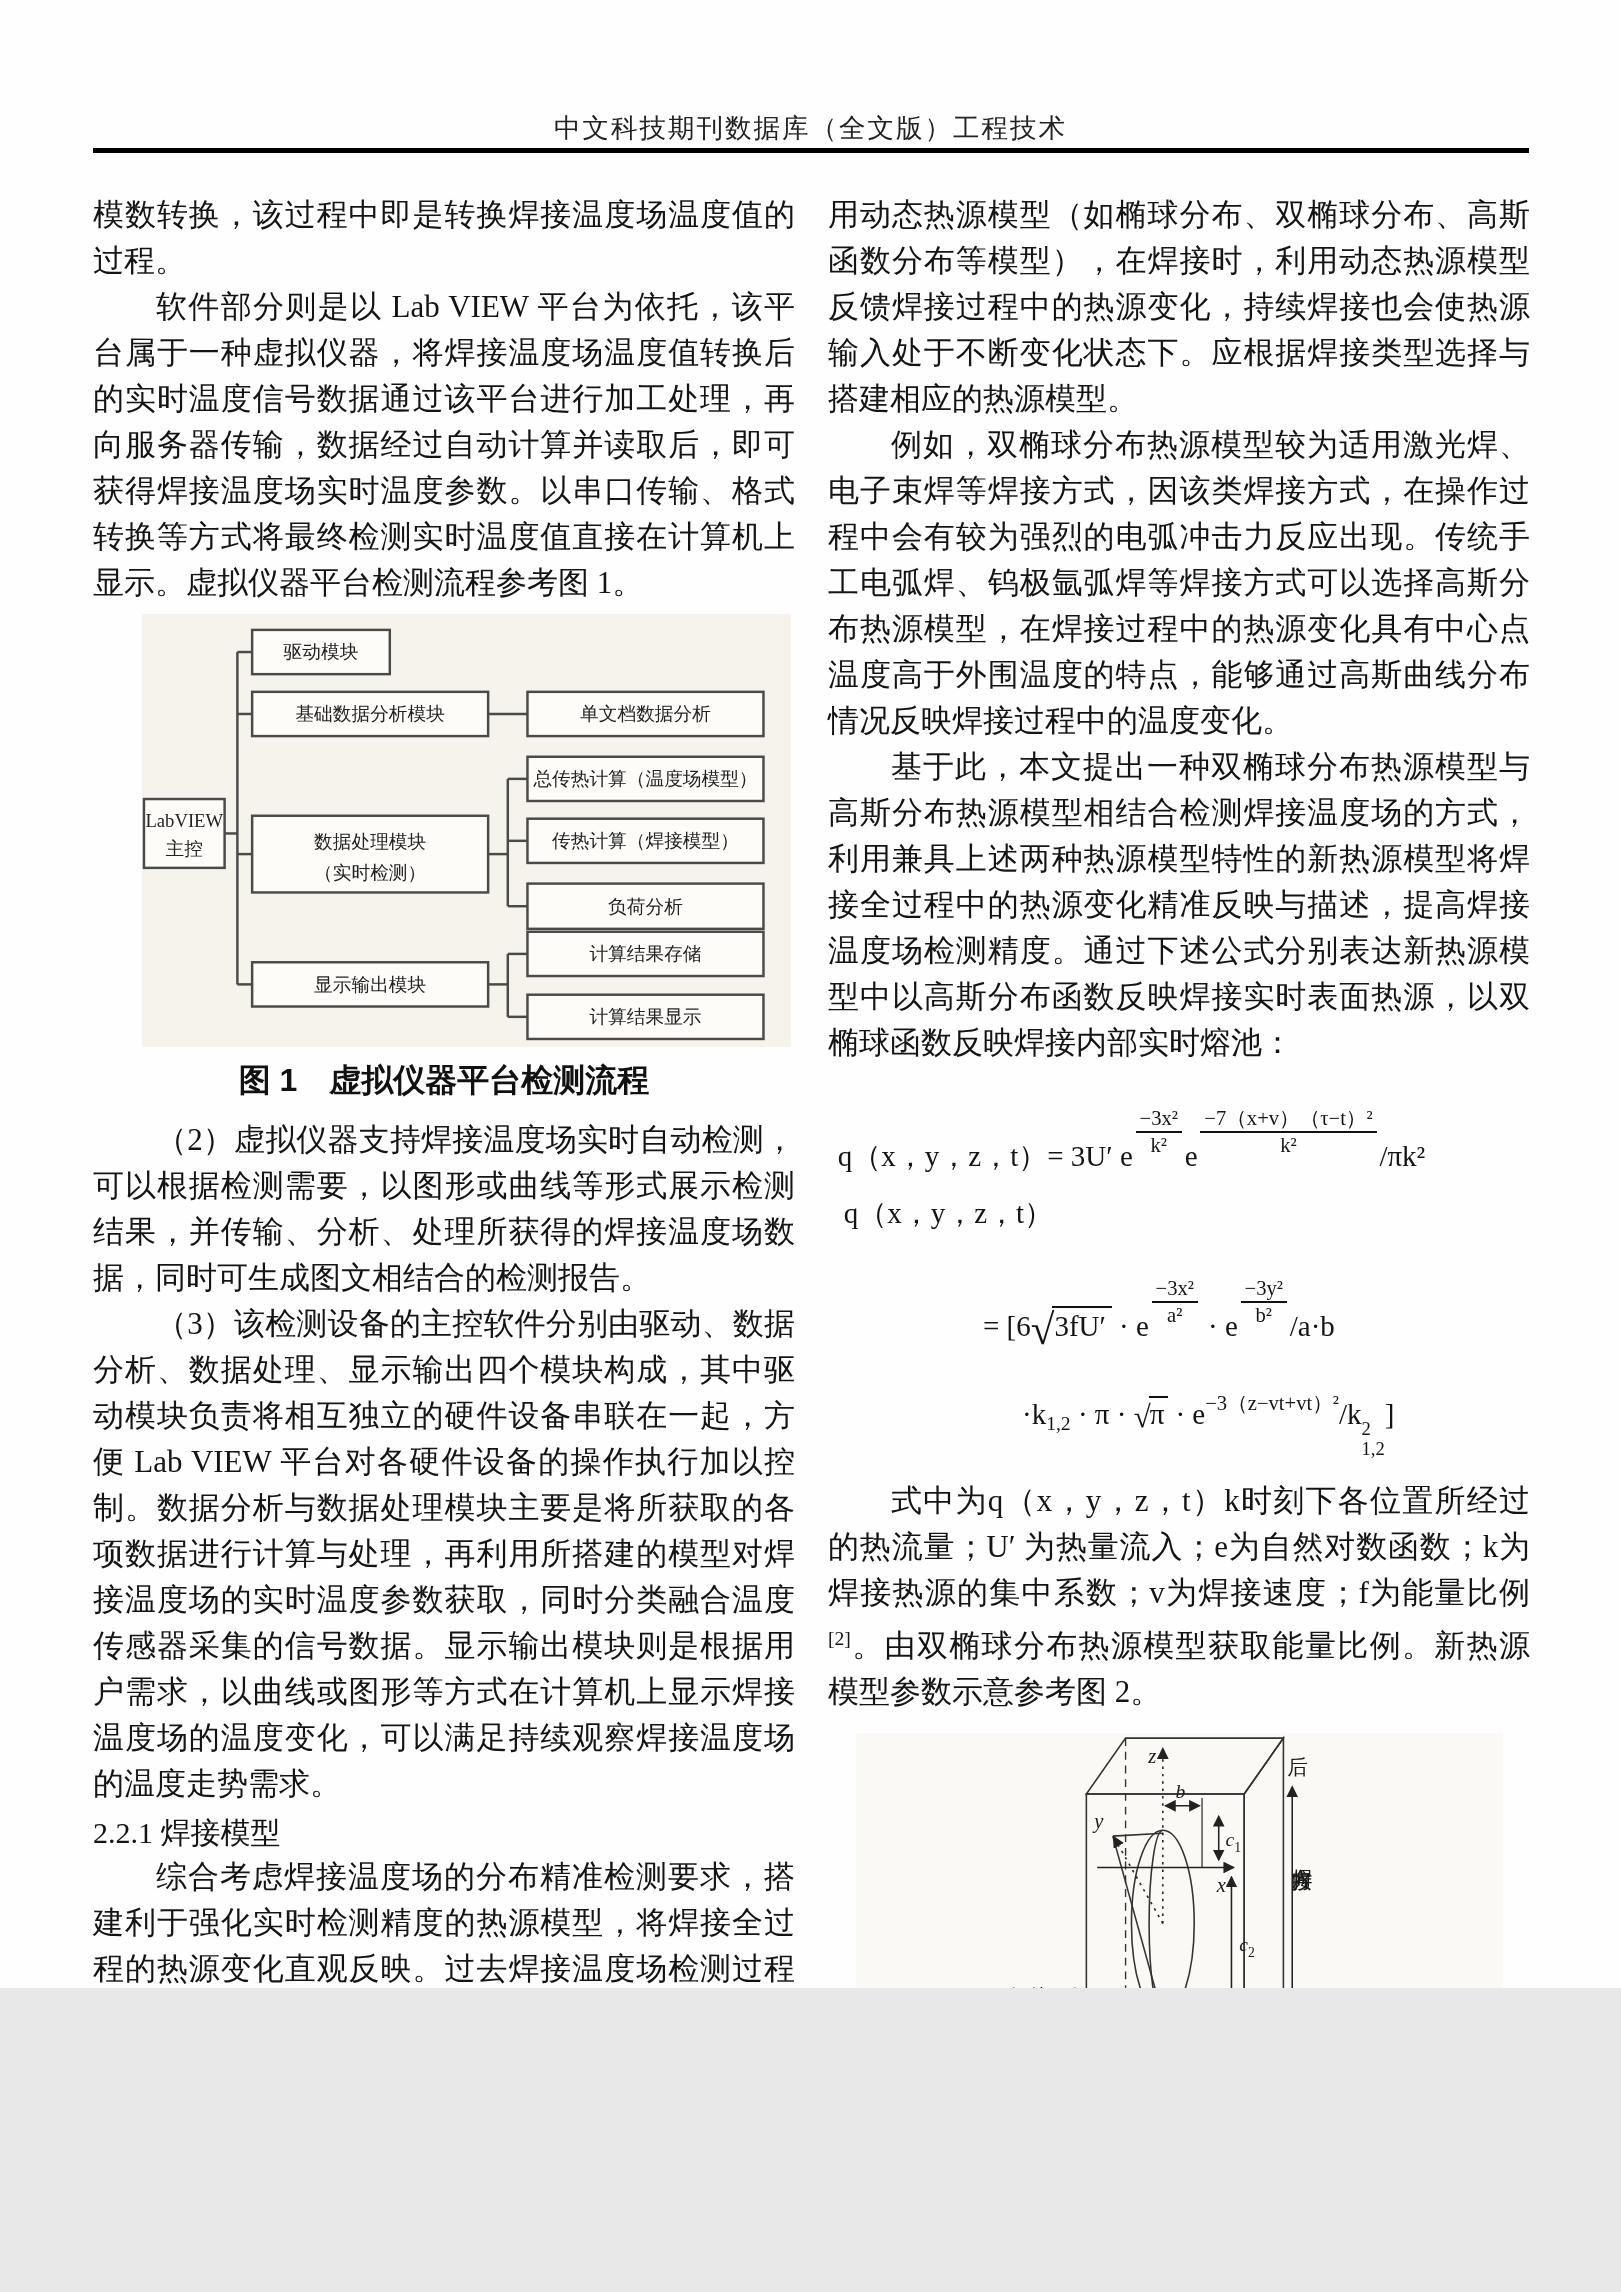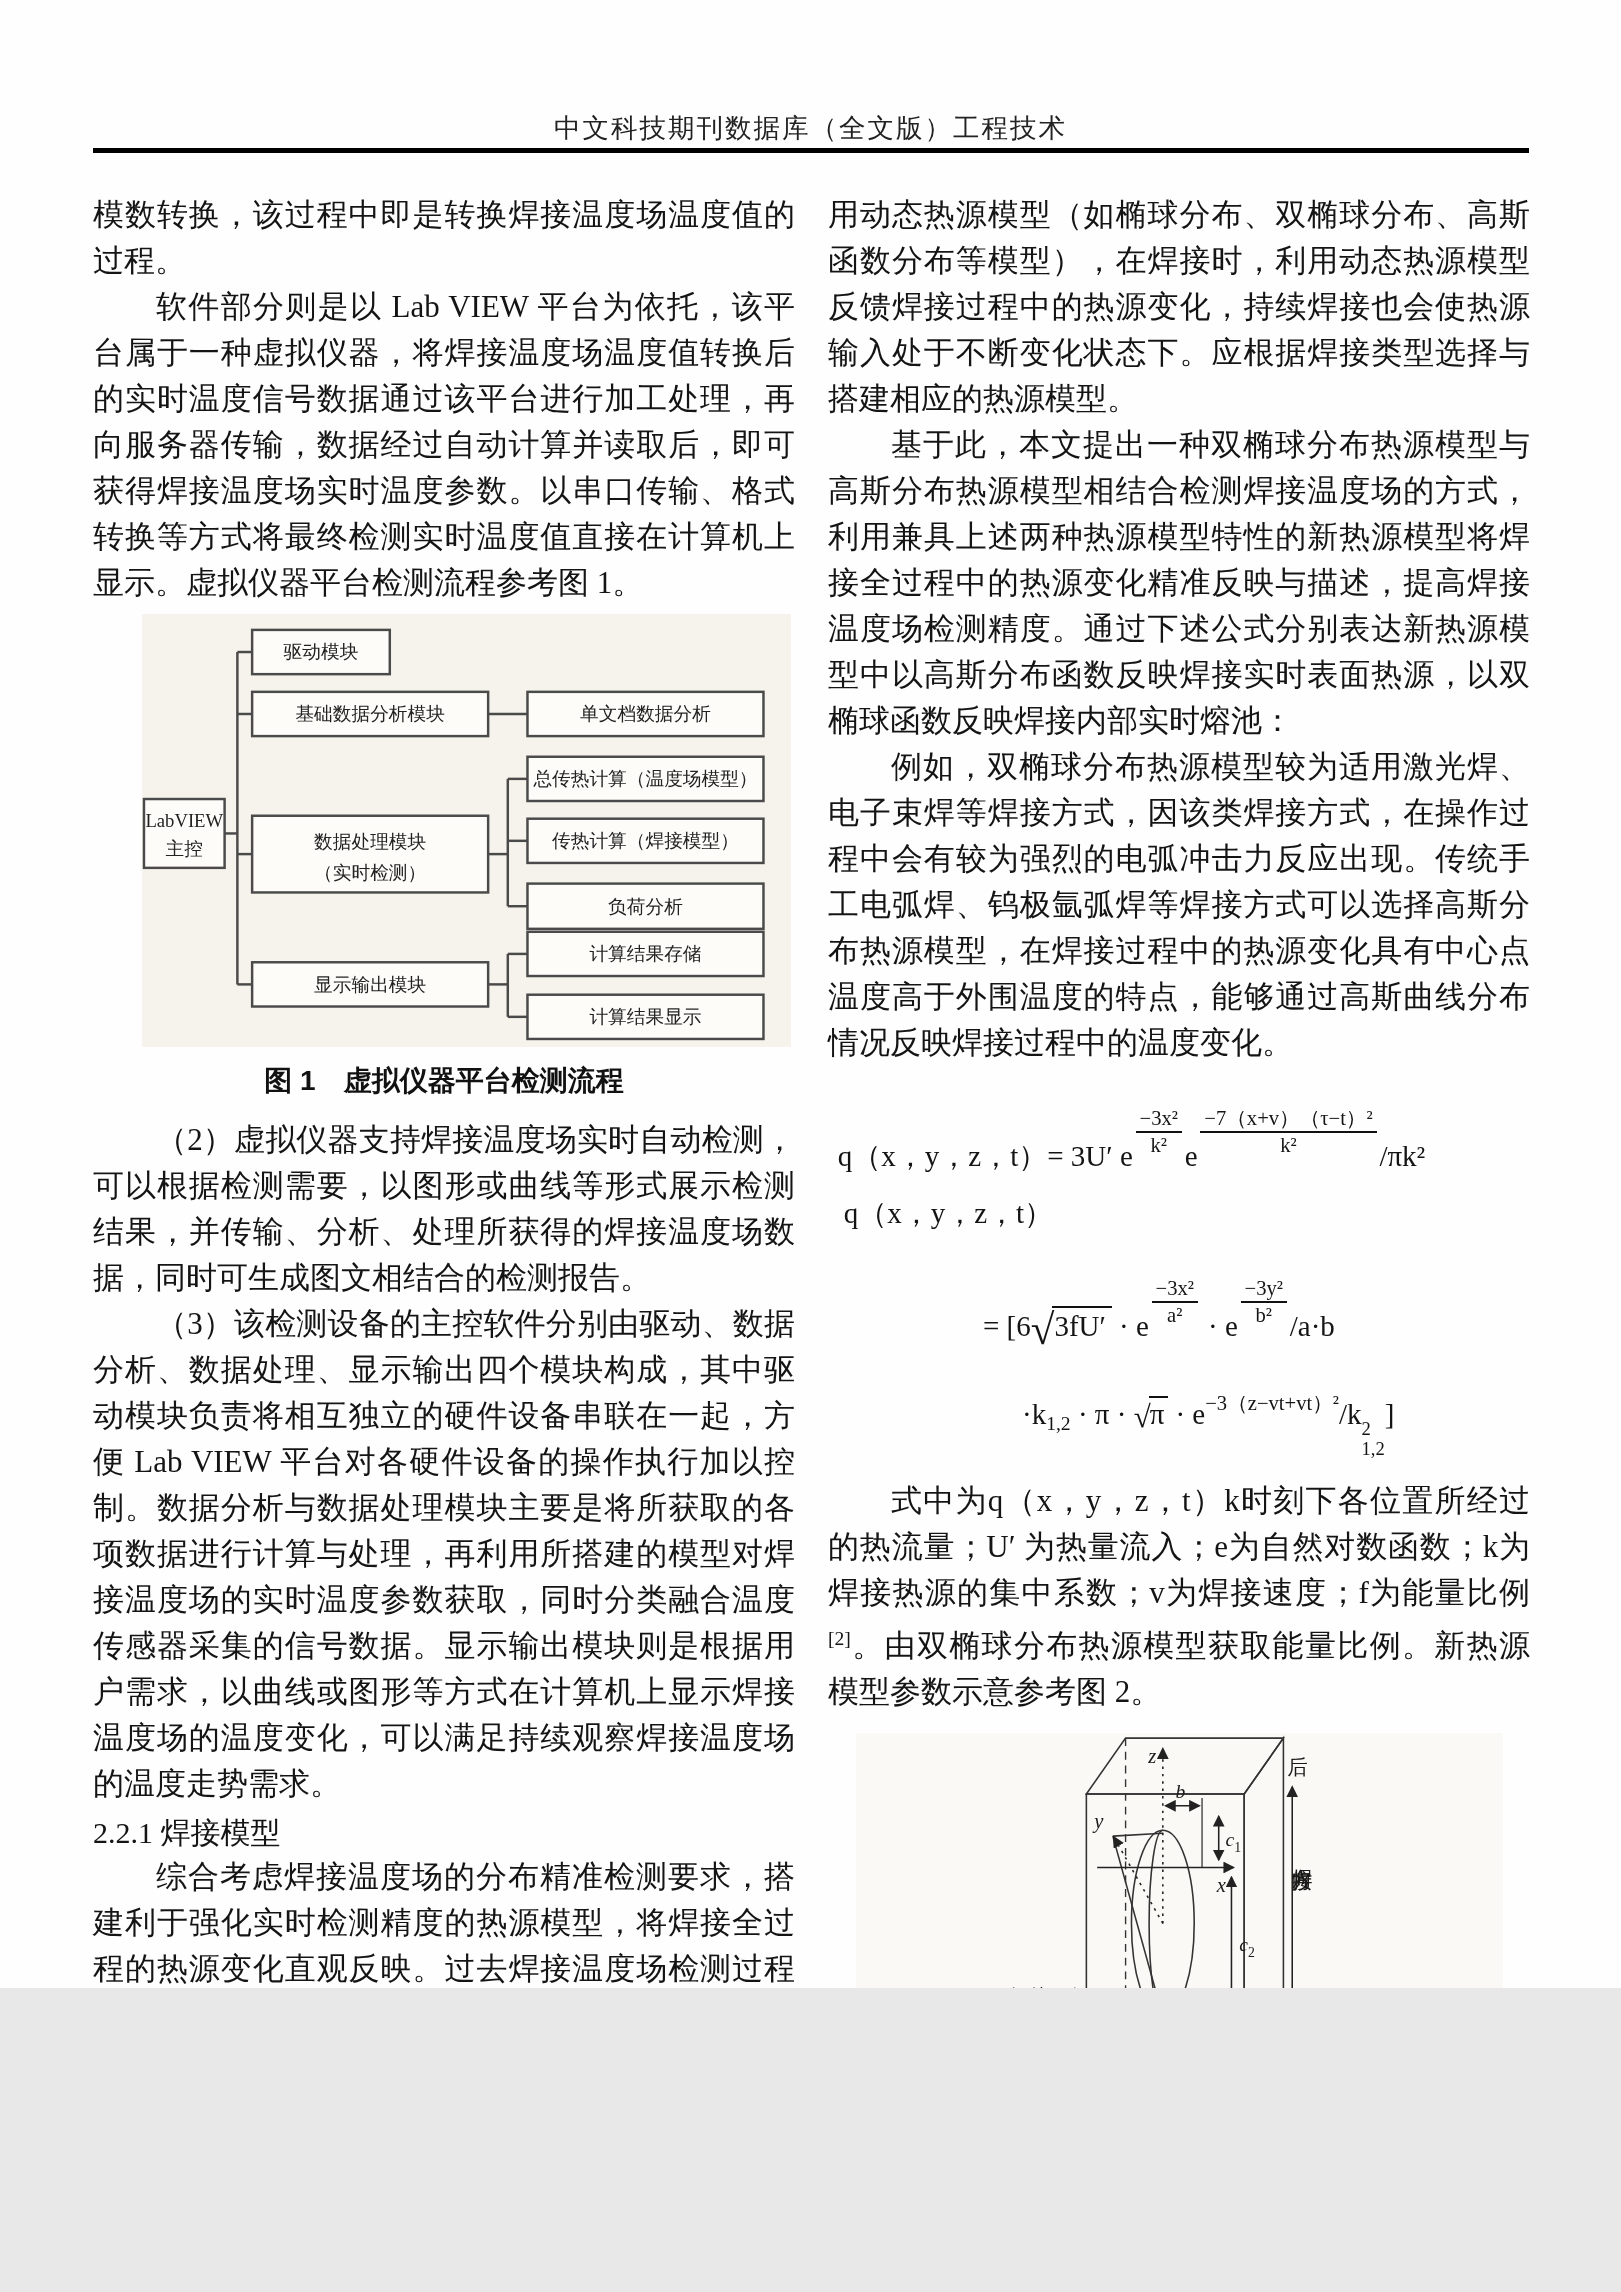--- a/index.html
+++ b/index.html
@@ -9,21 +9,21 @@
         font-size:26.5px;letter-spacing:2px;color:#222;}
   .header-rule{position:absolute;top:148px;left:93px;width:1436px;height:4.9px;background:#000;}
   .col{position:absolute;top:192px;width:702px;font-size:31px;line-height:46px;text-align:justify;}
   .col-left{left:93px;}
   .col-right{left:828px;}
   p{margin:0;}
   .indent{text-indent:63px;}
   .fig1-wrap{margin:7.8px 0 0 49px;width:649px;height:433px;background:#f6f3ec;}
   .fig2-wrap{margin:17.6px auto 0;width:647px;height:369px;background:#fbf9f5;}
   .fig-caption{margin-top:15.7px;text-align:center;font-family:"Liberation Sans","DejaVu Sans",sans-serif;
-        font-weight:bold;font-size:28px;line-height:37px;color:#111;}
+        font-weight:bold;font-size:32px;line-height:37px;color:#111;}
   .h22{margin-top:9.8px;font-family:"Liberation Sans","DejaVu Sans",sans-serif;font-weight:bold;
         font-size:33px;line-height:47px;text-align:left;}
   .h221{margin-top:3.9px;font-size:30px;line-height:43px;text-align:left;}
   
   .formula{font-size:29px;line-height:1.1;text-align:left;white-space:nowrap;}
   .formula1{margin:41px 0 0 9.8px;}
   .f2l1{margin:25.5px 0 0 15.7px;}
   .f2l2{margin:47px 0 0 155px;}
   .f2l3{margin:39px 0 17.6px 194px;}
   .sup-frac{display:inline-block;text-align:center;font-size:20.6px;vertical-align:13.7px;
@@ -108,22 +108,22 @@
     <div class="fig-caption">图 1　虚拟仪器平台检测流程</div>
 
     <p class="indent" style="margin-top:17.6px;">（2）虚拟仪器支持焊接温度场实时自动检测，可以根据检测需要，以图形或曲线等形式展示检测结果，并传输、分析、处理所获得的焊接温度场数据，同时可生成图文相结合的检测报告。</p>
     <p class="indent">（3）该检测设备的主控软件分别由驱动、数据分析、数据处理、显示输出四个模块构成，其中驱动模块负责将相互独立的硬件设备串联在一起，方便 Lab VIEW 平台对各硬件设备的操作执行加以控制。数据分析与数据处理模块主要是将所获取的各项数据进行计算与处理，再利用所搭建的模型对焊接温度场的实时温度参数获取，同时分类融合温度传感器采集的信号数据。显示输出模块则是根据用户需求，以曲线或图形等方式在计算机上显示焊接温度场的温度变化，可以满足持续观察焊接温度场的温度走势需求。</p>
     <div class="h221">2.2.1 焊接模型</div>
     <p class="indent">综合考虑焊接温度场的分布精准检测要求，搭建利于强化实时检测精度的热源模型，将焊接全过程的热源变化直观反映。过去焊接温度场检测过程中，所选用的热源模型均具有静态特征，无法满足在焊接过程中将热源变化直观反映的需求。后续经过改进，选</p>
   </div>
 
   <div class="col col-right">
     <p>用动态热源模型（如椭球分布、双椭球分布、高斯函数分布等模型），在焊接时，利用动态热源模型反馈焊接过程中的热源变化，持续焊接也会使热源输入处于不断变化状态下。应根据焊接类型选择与搭建相应的热源模型。</p>
+    <p class="indent">例如，双椭球分布热源模型较为适用激光焊、电子束焊等焊接方式，因该类焊接方式，在操作过程中会有较为强烈的电弧冲击力反应出现。传统手工电弧焊、钨极氩弧焊等焊接方式可以选择高斯分布热源模型，在焊接过程中的热源变化具有中心点温度高于外围温度的特点，能够通过高斯曲线分布情况反映焊接过程中的温度变化。</p>
     <p class="indent">基于此，本文提出一种双椭球分布热源模型与高斯分布热源模型相结合检测焊接温度场的方式，利用兼具上述两种热源模型特性的新热源模型将焊接全过程中的热源变化精准反映与描述，提高焊接温度场检测精度。通过下述公式分别表达新热源模型中以高斯分布函数反映焊接实时表面热源，以双椭球函数反映焊接内部实时熔池：</p>
-    <p class="indent">例如，双椭球分布热源模型较为适用激光焊、电子束焊等焊接方式，因该类焊接方式，在操作过程中会有较为强烈的电弧冲击力反应出现。传统手工电弧焊、钨极氩弧焊等焊接方式可以选择高斯分布热源模型，在焊接过程中的热源变化具有中心点温度高于外围温度的特点，能够通过高斯曲线分布情况反映焊接过程中的温度变化。</p>
 
     <div class="formula formula1">
       <span>q（x，y，z，t）= 3U′ </span><span>e</span><span class="sup-frac"><span class="num">−3x²</span><span class="den">k²</span></span><span>e</span><span class="sup-frac"><span class="num">−7（x+v）（τ−t）²</span><span class="den">k²</span></span><span>/πk²</span>
     </div>
 
     <div class="formula f2l1">
       <span>q（x，y，z，t）</span>
     </div>
     <div class="formula f2l2">
       <span>= [6</span><span class="sqrt"><span class="sign">√</span><span class="radicand">3fU′</span></span><span> · </span><span>e</span><span class="sup-frac"><span class="num">−3x²</span><span class="den">a²</span></span><span> · </span><span>e</span><span class="sup-frac"><span class="num">−3y²</span><span class="den">b²</span></span><span>/a·b</span>

